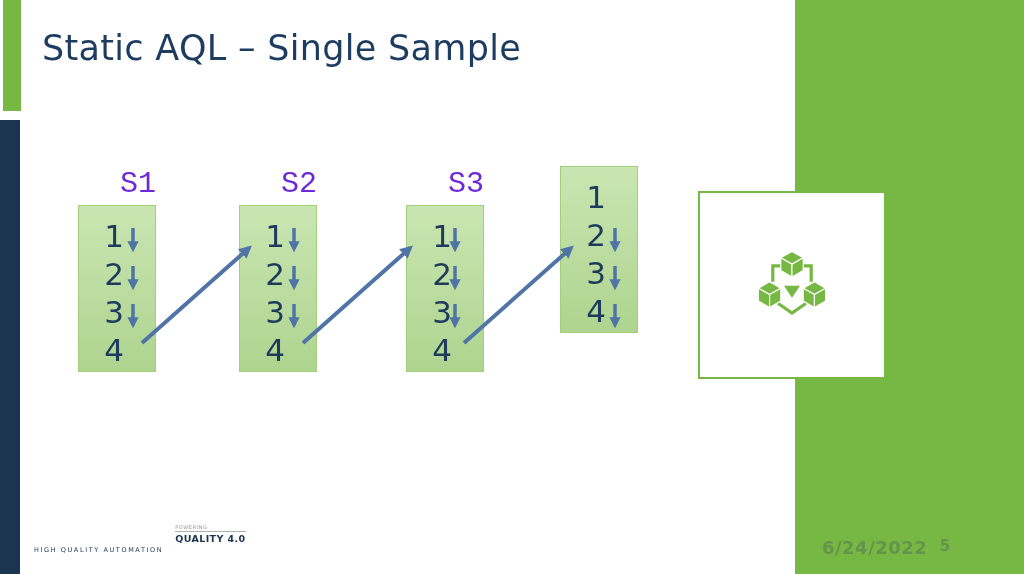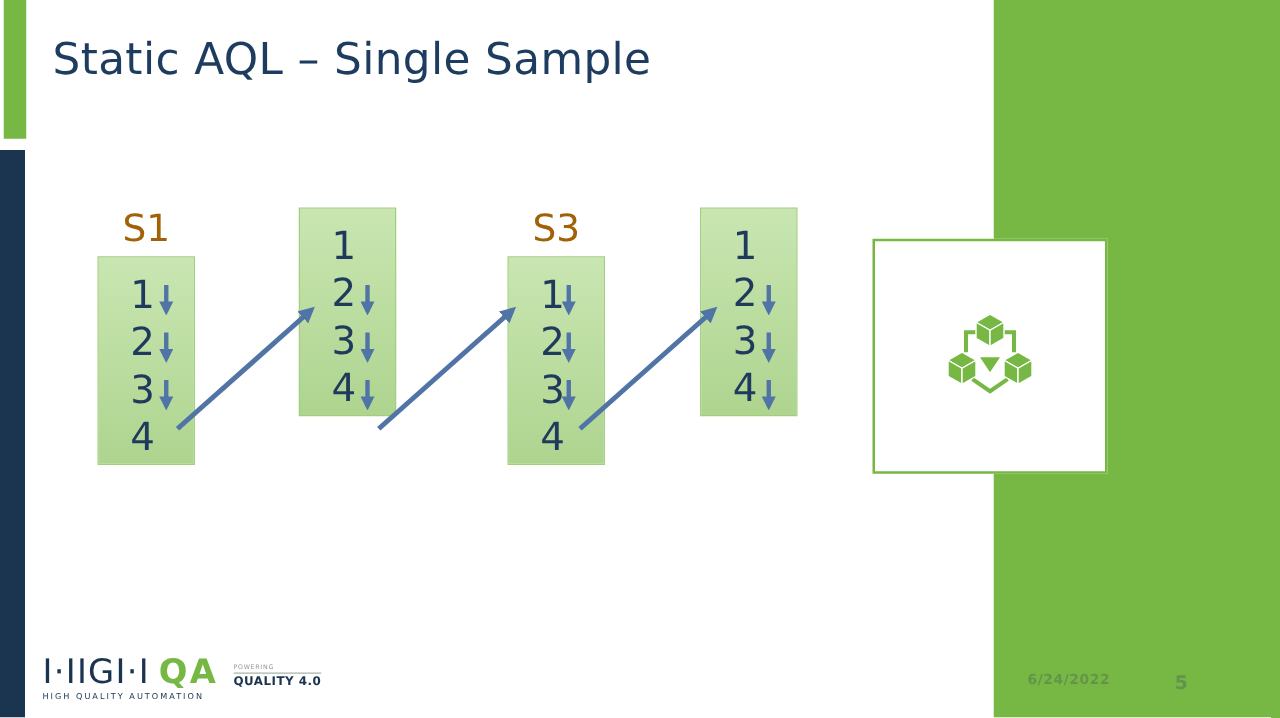--- a/index.html
+++ b/index.html
@@ -23,21 +23,21 @@
   .right-panel { position:absolute; left:795px; top:0; width:229px; height:574px; background:#76B843; }
   .icon-card {
     position:absolute; left:698px; top:191px; width:188px; height:188px;
     background:#ffffff; border:2px solid #76B843; box-sizing:border-box;
     display:flex; align-items:center; justify-content:center;
   }
 
   
   .sample { position:absolute; top:166px; width:78px; }
   .sample-label {
-    height:39px; text-align:center; font-size:30px; color:#a16207; line-height:36px;
+    height:39px; text-align:right; font-size:30px; color:#6d28d9; line-height:36px;font-family:Liberation Mono, monospace;
   }
   .sample-box {
     width:78px; height:167px; box-sizing:border-box;
     background:linear-gradient(180deg,#C9E6B2 0%, #AED48F 100%);
     border:1px solid #A2CF7E;
     padding-top:11px;
   }
   .num {
     width:54px; margin-left:8px; height:38px; line-height:38px;
     text-align:center; font-size:31px; color:#1F3A5C;
@@ -52,21 +52,21 @@
   .brand-high { font-size:27px; line-height:27px; color:#1B3450; font-weight:500; letter-spacing:1px; }
   .brand-qa   { font-size:27px; line-height:27px; color:#76B843; font-weight:bold; letter-spacing:2px; }
   .logo-tagline { font-size:6.5px; letter-spacing:1.6px; color:#1B3450; margin-top:2px; white-space:nowrap; }
   .logo-right { padding-bottom:10px; }
   .powering { font-size:5px; color:#8f9b8f; letter-spacing:0.6px; border-bottom:1px solid #aab4aa; padding-bottom:1px; }
   .quality  { font-size:9.5px; font-weight:bold; color:#1B3450; letter-spacing:0.4px; margin-top:1px; white-space:nowrap; }
 
   
   .footer-date {
     position:absolute; left:822px; top:537px; width:80px;
-    font-size:11px; font-weight:600; color:#64944B; letter-spacing:0.5px;
+    font-size:18px; font-weight:600; color:#64944B; letter-spacing:0.5px;
   }
   .footer-page {
     position:absolute; left:933px; top:537px; width:24px; text-align:center;
     font-size:15px; font-weight:600; color:#64944B;
   }
 </style>
 </head>
 <body>
 
 <div class="green-bar-top"></div>
@@ -79,20 +79,21 @@
 <div class="sample" style="left:78px">
   <div class="sample-label">S1</div>
   <div class="sample-box">
     <div class="num">1</div>
     <div class="num">2</div>
     <div class="num">3</div>
     <div class="num">4</div>
   </div>
 </div>
 <div class="sample" style="left:239px">
+  <div class="sample-label">S2</div>
   <div class="sample-box">
     <div class="num">1</div>
     <div class="num">2</div>
     <div class="num">3</div>
     <div class="num">4</div>
   </div>
 </div>
 <div class="sample" style="left:406px">
   <div class="sample-label">S3</div>
   <div class="sample-box">
@@ -170,24 +171,20 @@
     <g fill="#76B843" stroke="#ffffff" stroke-width="1.4" stroke-linejoin="round">
       <polygon points="78,46 92,54 78,62 64,54"></polygon>
       <polygon points="64,54 78,62 78,78 64,70"></polygon>
       <polygon points="92,54 78,62 78,78 92,70"></polygon>
     </g>
   </svg>
 </div>
 
 <div class="logo">
   <div class="logo-main">
-    <div class="logo-row">
-      <span class="brand-high">I·IIGI·I</span>
-      <span class="brand-qa">QA</span>
-    </div>
     <div class="logo-tagline">HIGH QUALITY AUTOMATION</div>
   </div>
   <div class="logo-right">
     <div class="powering">POWERING</div>
     <div class="quality">QUALITY 4.0</div>
   </div>
 </div>
 
 <div class="footer-date">6/24/2022</div>
 <div class="footer-page">5</div>

